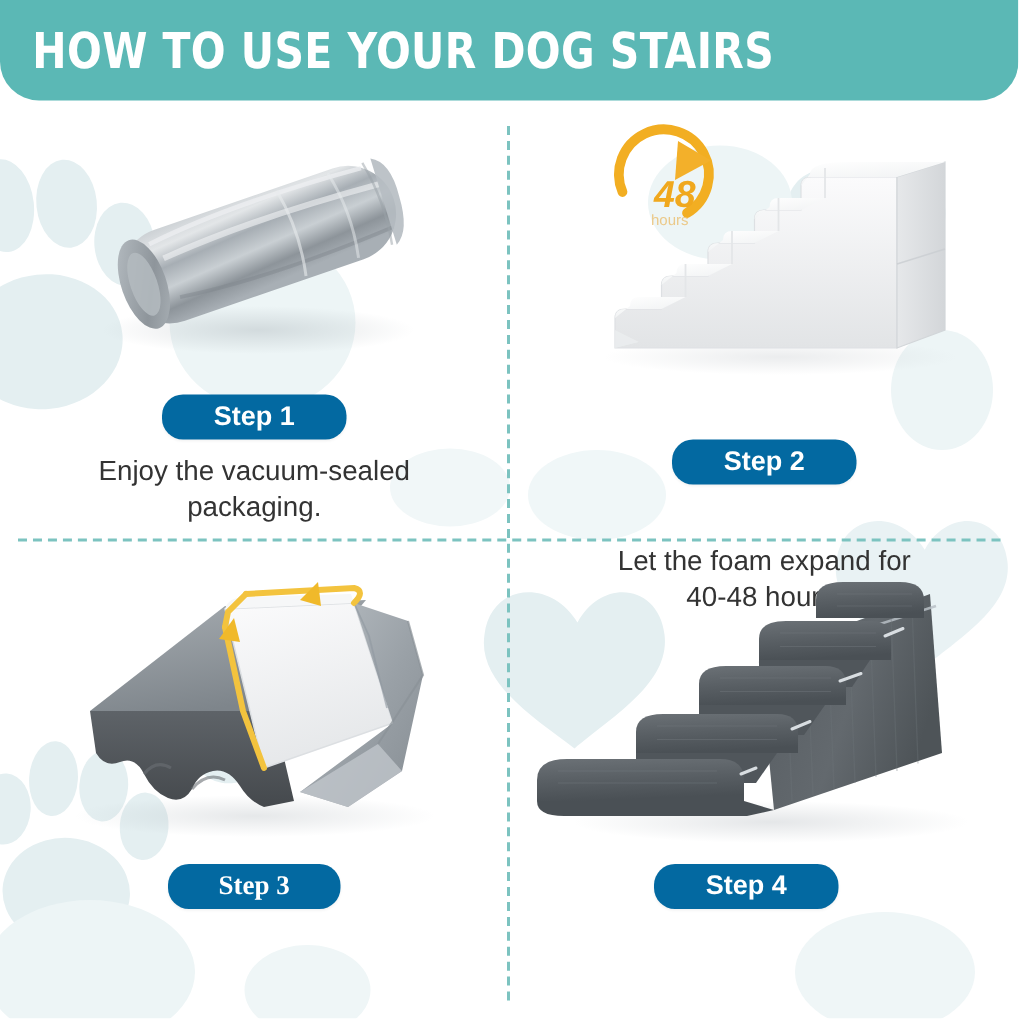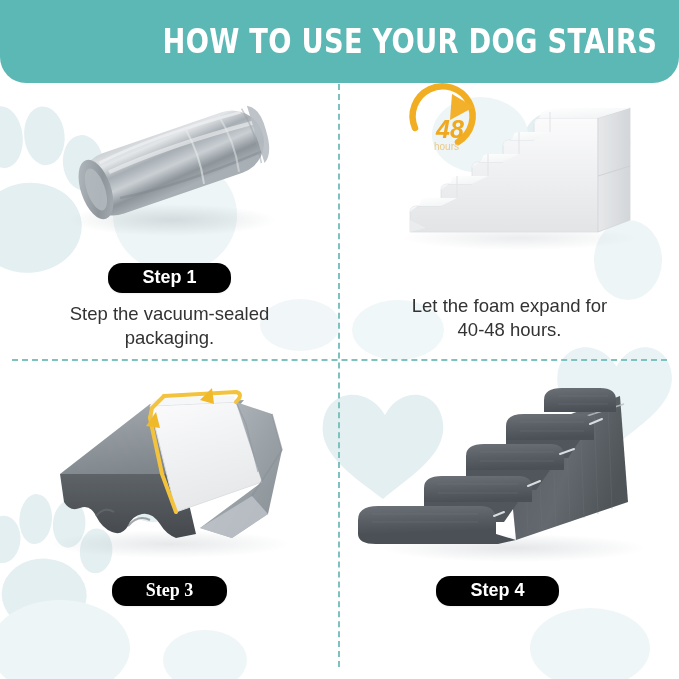--- a/index.html
+++ b/index.html
@@ -25,28 +25,28 @@
     width: 679px; height: 679px;
     z-index: 0;
     pointer-events: none;
   }
 
   
   #header-banner {
     position: absolute;
     left: 0; top: 0;
     width: 679px;
-    height: 83px;
+    height: 67px;
     background: #5BB8B5;
     border-bottom-left-radius: 26px;
     border-bottom-right-radius: 26px;
     z-index: 5;
     display: flex;
     align-items: center;
-    justify-content: flex-end;
+    justify-content: flex-start;
   }
   #header-title {
     color: #ffffff;
     font-family: "Liberation Sans Narrow", "DejaVu Sans Condensed", "Liberation Sans", sans-serif;
     font-weight: bold;
     font-size: 33px;
     letter-spacing: 0.3px;
     transform: scaleX(0.92);
     white-space: nowrap;
     text-align: center;
@@ -88,21 +88,21 @@
 
   .art-area {
     position: relative;
     width: 339px;
     flex: 0 0 auto;
   }
   #quad-1 .art-area, #quad-2 .art-area { height: 175px; }
   #quad-3 .art-area, #quad-4 .art-area { height: 208px; }
 
   .step-badge {
-    background: #000000;
+    background: #0369a1;
     color: #ffffff;
     font-weight: bold;
     font-size: 18px;
     border-radius: 14px;
     padding: 5px 34px 6px 34px;
     line-height: 1.05;
     text-align: center;
     box-shadow: 0 1px 2px rgba(0,0,0,0.06);
     white-space: nowrap;
   }
@@ -197,21 +197,21 @@
           <path d="M110 72 q64 -6 152 0" stroke="#F2F4F5" stroke-width="4" fill="none" opacity="0.6"></path>
           <path d="M112 100 q62 8 150 2" stroke="#7E868C" stroke-width="2.5" fill="none" opacity="0.45"></path>
           <path d="M196 54 q6 30 0 60" stroke="#E8EBED" stroke-width="2" fill="none" opacity="0.6"></path>
           <path d="M232 54 q7 30 1 60" stroke="#E8EBED" stroke-width="2" fill="none" opacity="0.5"></path>
           <path d="M256 55 q6 29 1 58" stroke="#9AA2A8" stroke-width="1.6" fill="none" opacity="0.5"></path>
           <path d="M262 54 q12 6 10 30 q-1 24 -12 30" fill="#B6BDC2" opacity="0.9"></path>
         </g>
       </svg>
     </div>
     <div class="step-badge">Step 1</div>
-    <div class="step-desc">Step the vacuum-sealed
+    <div class="step-desc">Enjoy the vacuum-sealed
 packaging.</div>
   </div>
 
   <div class="quad" id="quad-2">
     <div class="art-area">
       <svg width="339" height="175" viewBox="0 0 339 175">
         <defs>
           <linearGradient id="foamFront" x1="0" y1="0" x2="0" y2="1">
             <stop offset="0%" stop-color="#FBFBFC"></stop>
             <stop offset="100%" stop-color="#E2E4E6"></stop>
@@ -254,20 +254,21 @@
         <path d="M70 152 L70 140 L86 148 Z" fill="#EDEFF1" opacity="0.7"></path>
 
         <g transform="translate(72,8)">
           <path d="M3 40 A30 30 0 1 1 46 54" fill="none" stroke="#F2AE22" stroke-width="6.5" stroke-linecap="round"></path>
           <path d="M40 6 L62 19 L38 32 Z" fill="#F3B02A"></path>
           <text x="24" y="50" font-family="'Liberation Sans', sans-serif" font-size="25" font-weight="bold" font-style="italic" fill="#F0A81E">48</text>
           <text x="22" y="62" font-family="'Liberation Sans', sans-serif" font-size="10" fill="#EBC277" opacity="0.85">hours</text>
         </g>
       </svg>
     </div>
+    <div class="step-badge">Step 2</div>
     <div class="step-desc">Let the foam expand for
 40-48 hours.</div>
   </div>
 
   <div class="quad" id="quad-3">
     <div class="art-area">
       <svg width="339" height="208" viewBox="0 0 339 208">
         <defs>
           <linearGradient id="coverTop" x1="0" y1="0" x2="0.4" y2="1">
             <stop offset="0%" stop-color="#A7ADB2"></stop>

